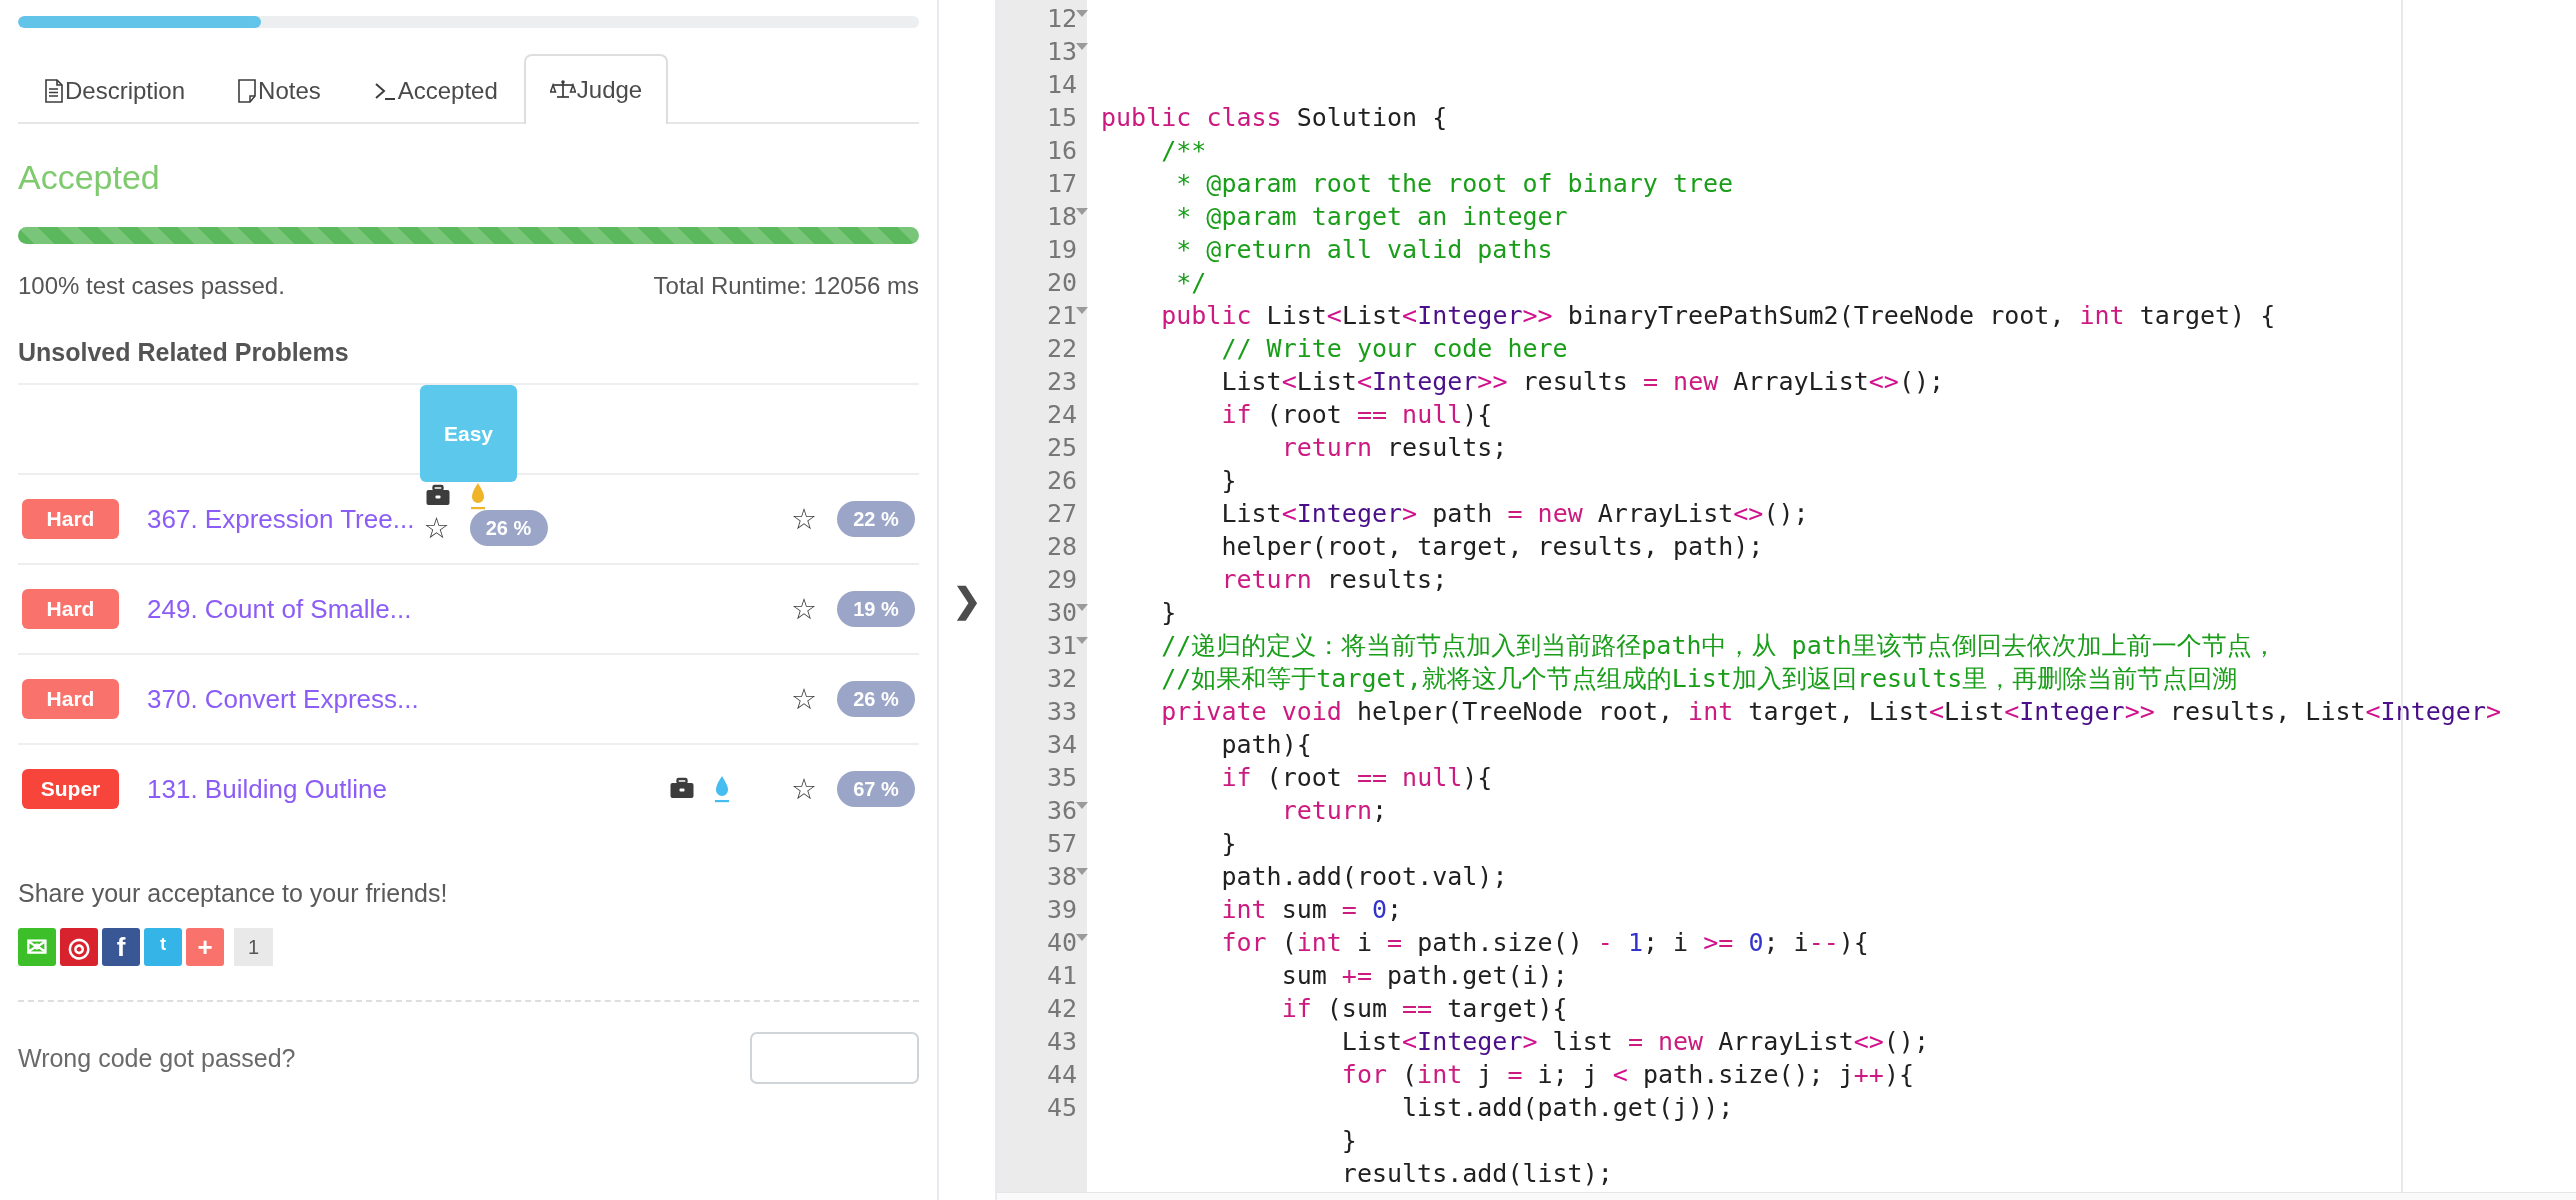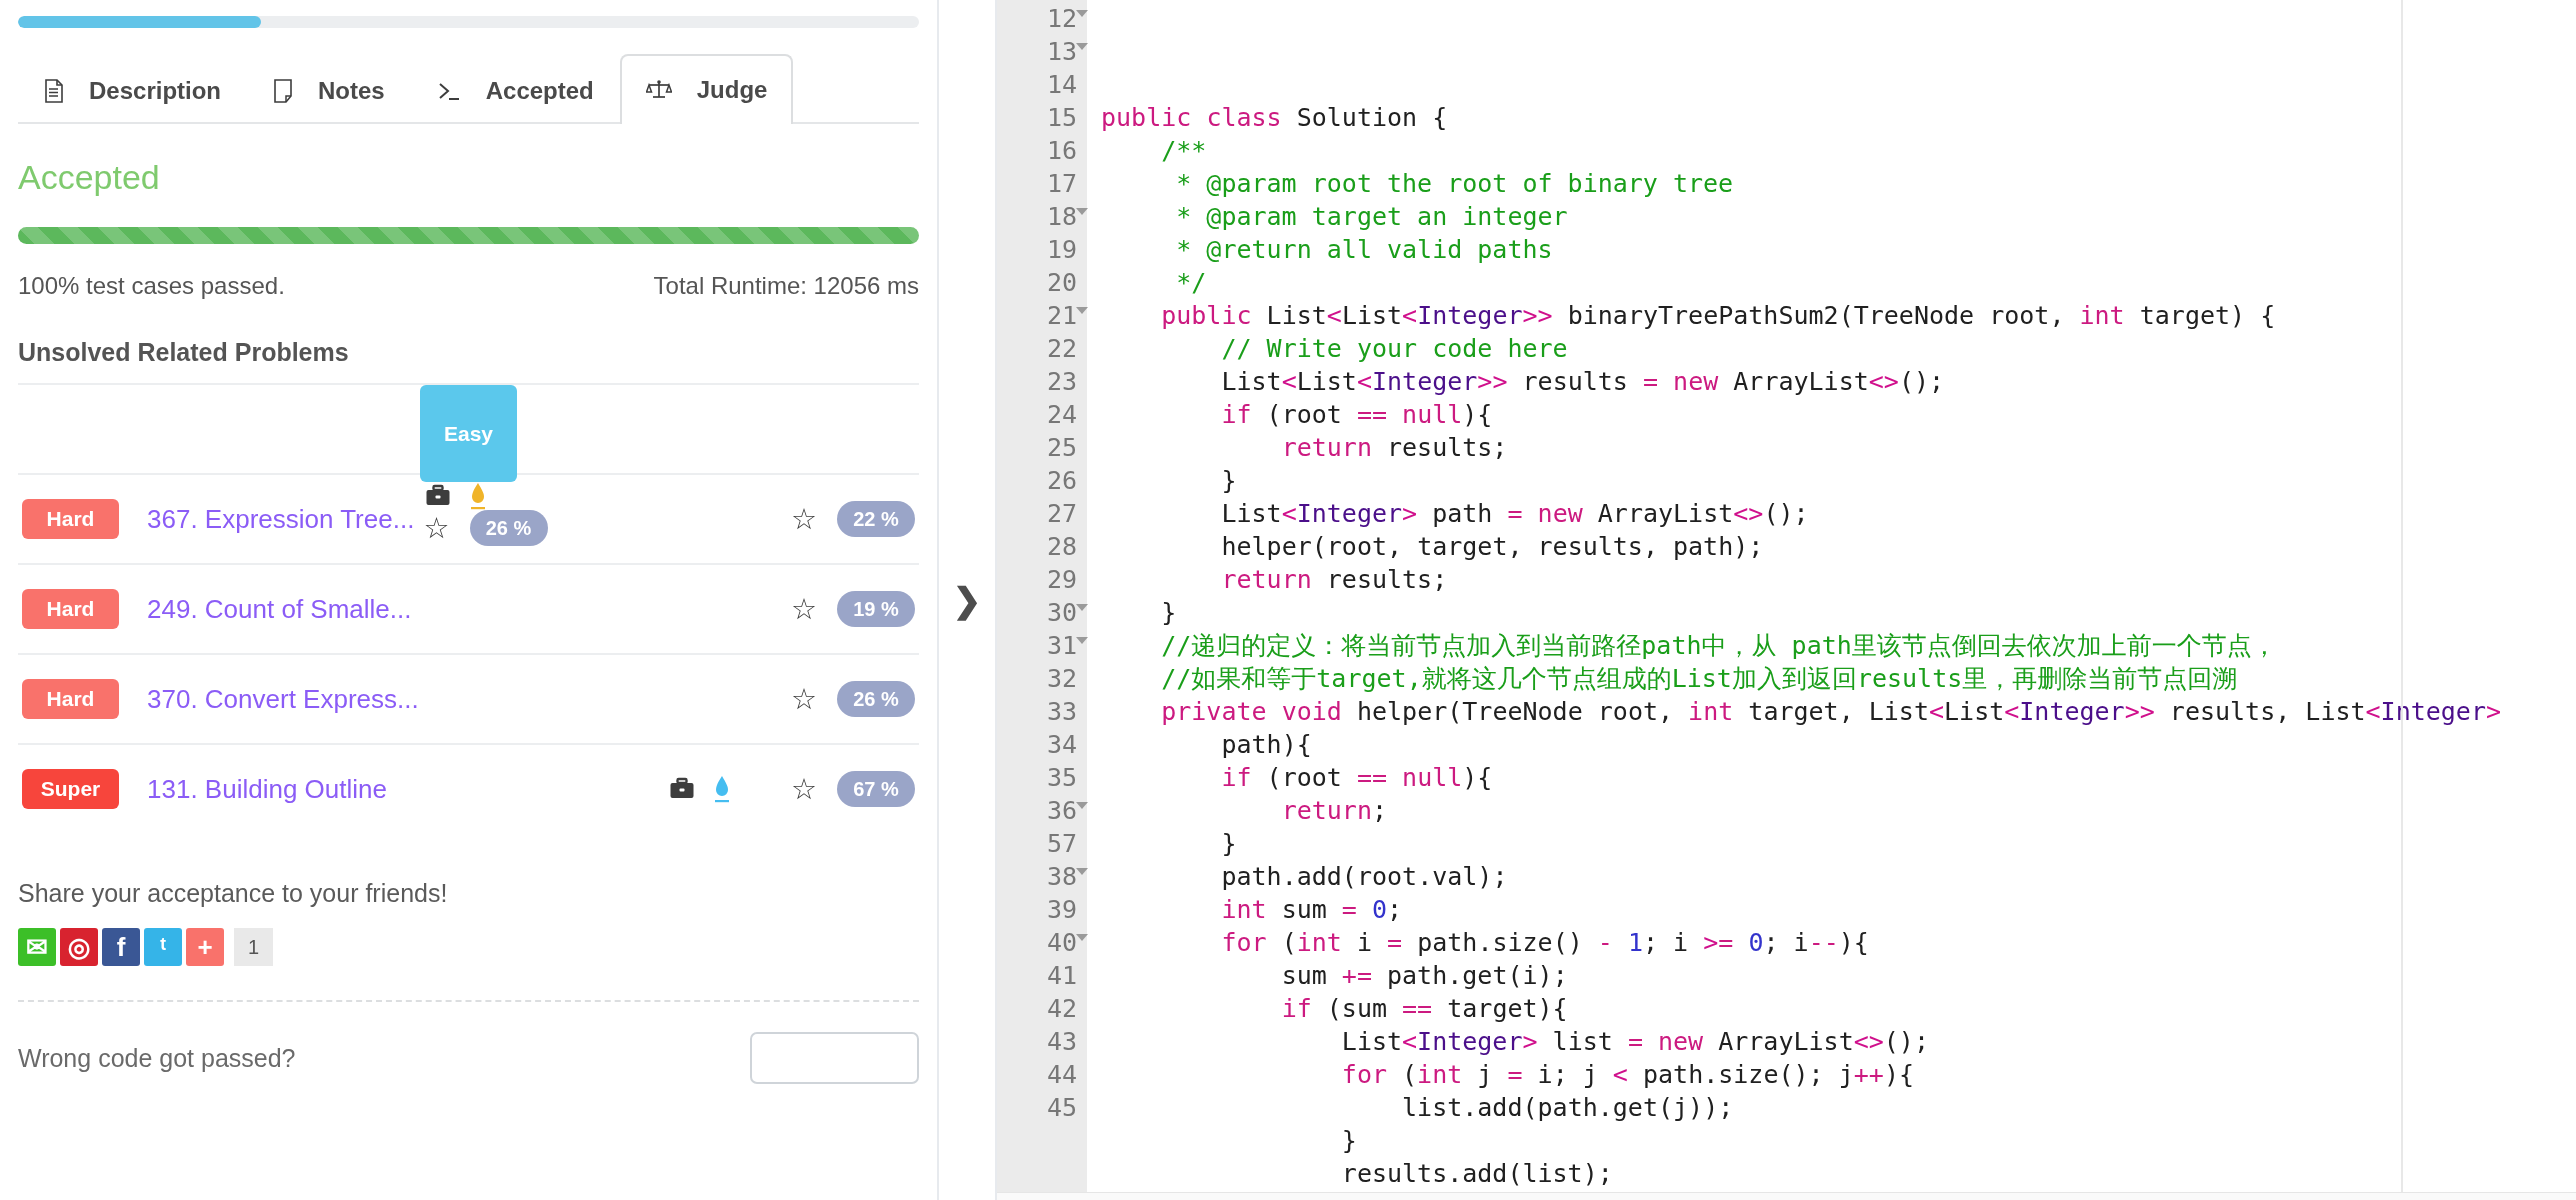--- a/index.html
+++ b/index.html
@@ -46,26 +46,25 @@
   }
   .top-progress > span { display:block; height: 100%; background: #62c4e8; border-radius: 6px; }
 
   .tabs {
     display: flex; align-items: flex-end;
     margin-top: 30px;
     border-bottom: 2px solid #e4e6e8;
     height: 66px;
   }
   .tab {
-    display: flex; align-items: center; gap: 25px;
+    display: flex; align-items: center; gap: 1px;
     font-size: 24px; color: #4a4a4a; padding: 0 24px; height: 64px;
     border: 2px solid transparent; border-bottom: none;
     background: transparent; white-space: nowrap;
     cursor: pointer;
-    font-weight: bold;
   }
   .tab.active {
     border-color: #dcdee0; background: #ffffff;
     border-top-left-radius: 8px; border-top-right-radius: 8px;
     margin-bottom: -2px; height: 70px;
   }
   .tab svg { display:block; }
 
   .verdict {
     font-size: 34px; color: #7fca6e; margin-top: 34px; font-weight: 400;

